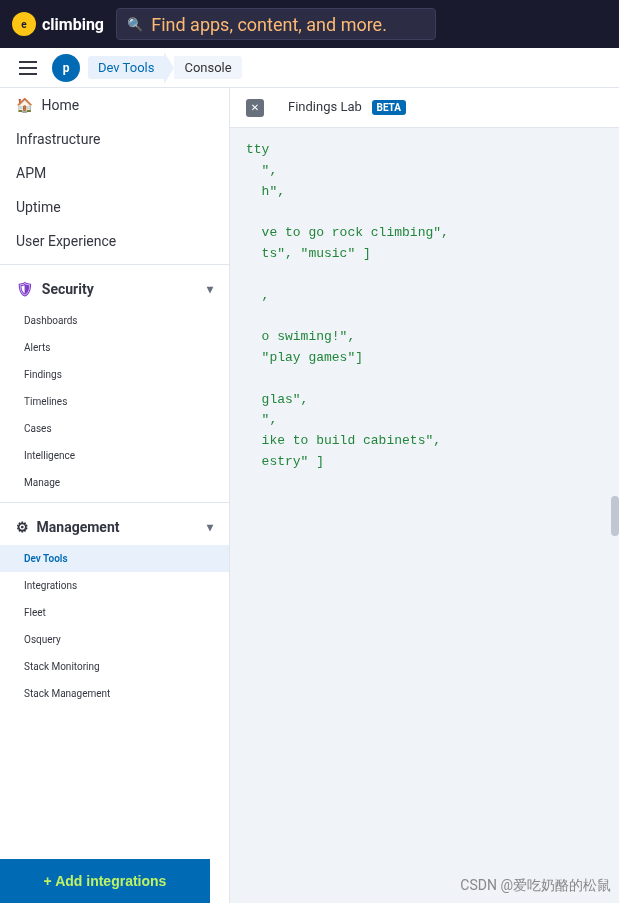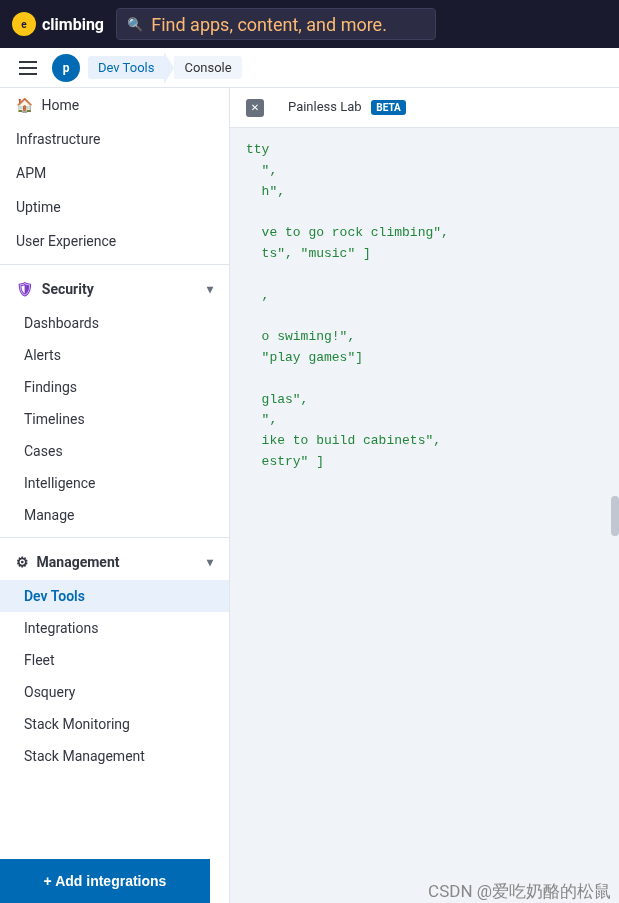--- a/index.html
+++ b/index.html
@@ -157,37 +157,37 @@
       font-weight: 700;
       gap: 8px;
     }
     .nav-section-header .chevron { margin-left: auto; font-size: 12px; color: #69707d; }
     .nav-sub-item {
       display: flex;
       align-items: flex-start;
       padding: 8px 16px 8px 24px;
       cursor: pointer;
       color: #343741;
-      font-size: 14px;
+      font-size: 10px;
     }
     .nav-sub-item.active { background: #e8f0fb; color: #006BB4; font-weight: 600; }
     .divider {
       height: 1px;
       background: #e0e5ee;
       margin: 6px 0;
     }
 
     
     .add-integrations-btn {
       position: fixed;
       bottom: 0;
       left: 0;
       width: 210px;
       background: #006BB4;
-      color: #ffffff;
+      color: #bef264;
       border: none;
       padding: 14px 16px;
       font-size: 14px;
       font-weight: 600;
       cursor: pointer;
       display: flex;
       align-items: center;
       justify-content: center;
       gap: 8px;
     }
@@ -264,23 +264,23 @@
       right: 0;
       top: 50%;
       width: 8px;
       height: 40px;
       background: #c0c7d0;
       border-radius: 4px;
       transform: translateY(-50%);
     }
     .watermark {
       position: fixed;
-      bottom: 0;
+      bottom: 8px;
       right: 8px;
-      font-size: 17px;
+      font-size: 14px;
       color: #888;
       z-index: 200;
     }
   </style>
 </head>
 <body>
 
 <div class="top-nav">
   <div class="elastic-logo">
     <div class="logo-icon">e</div>
@@ -390,21 +390,21 @@
     </div>
 
     <button class="add-integrations-btn">+ Add integrations</button>
   </div>
 
   <div class="main-content">
 
     <div class="content-tabs">
       <span class="tab-close-btn">✕</span>
       <div class="content-tab">
-        <span>Painless Lab</span>
+        <span>Findings Lab</span>
         &nbsp;
         <span class="beta-badge">BETA</span>
       </div>
     </div>
 
     <div class="code-editor">
       <div class="code-content">
         <div class="code-line code-green">tty</div>
         <div class="code-line code-green">  ",</div>
         <div class="code-line code-green">  h",</div>

